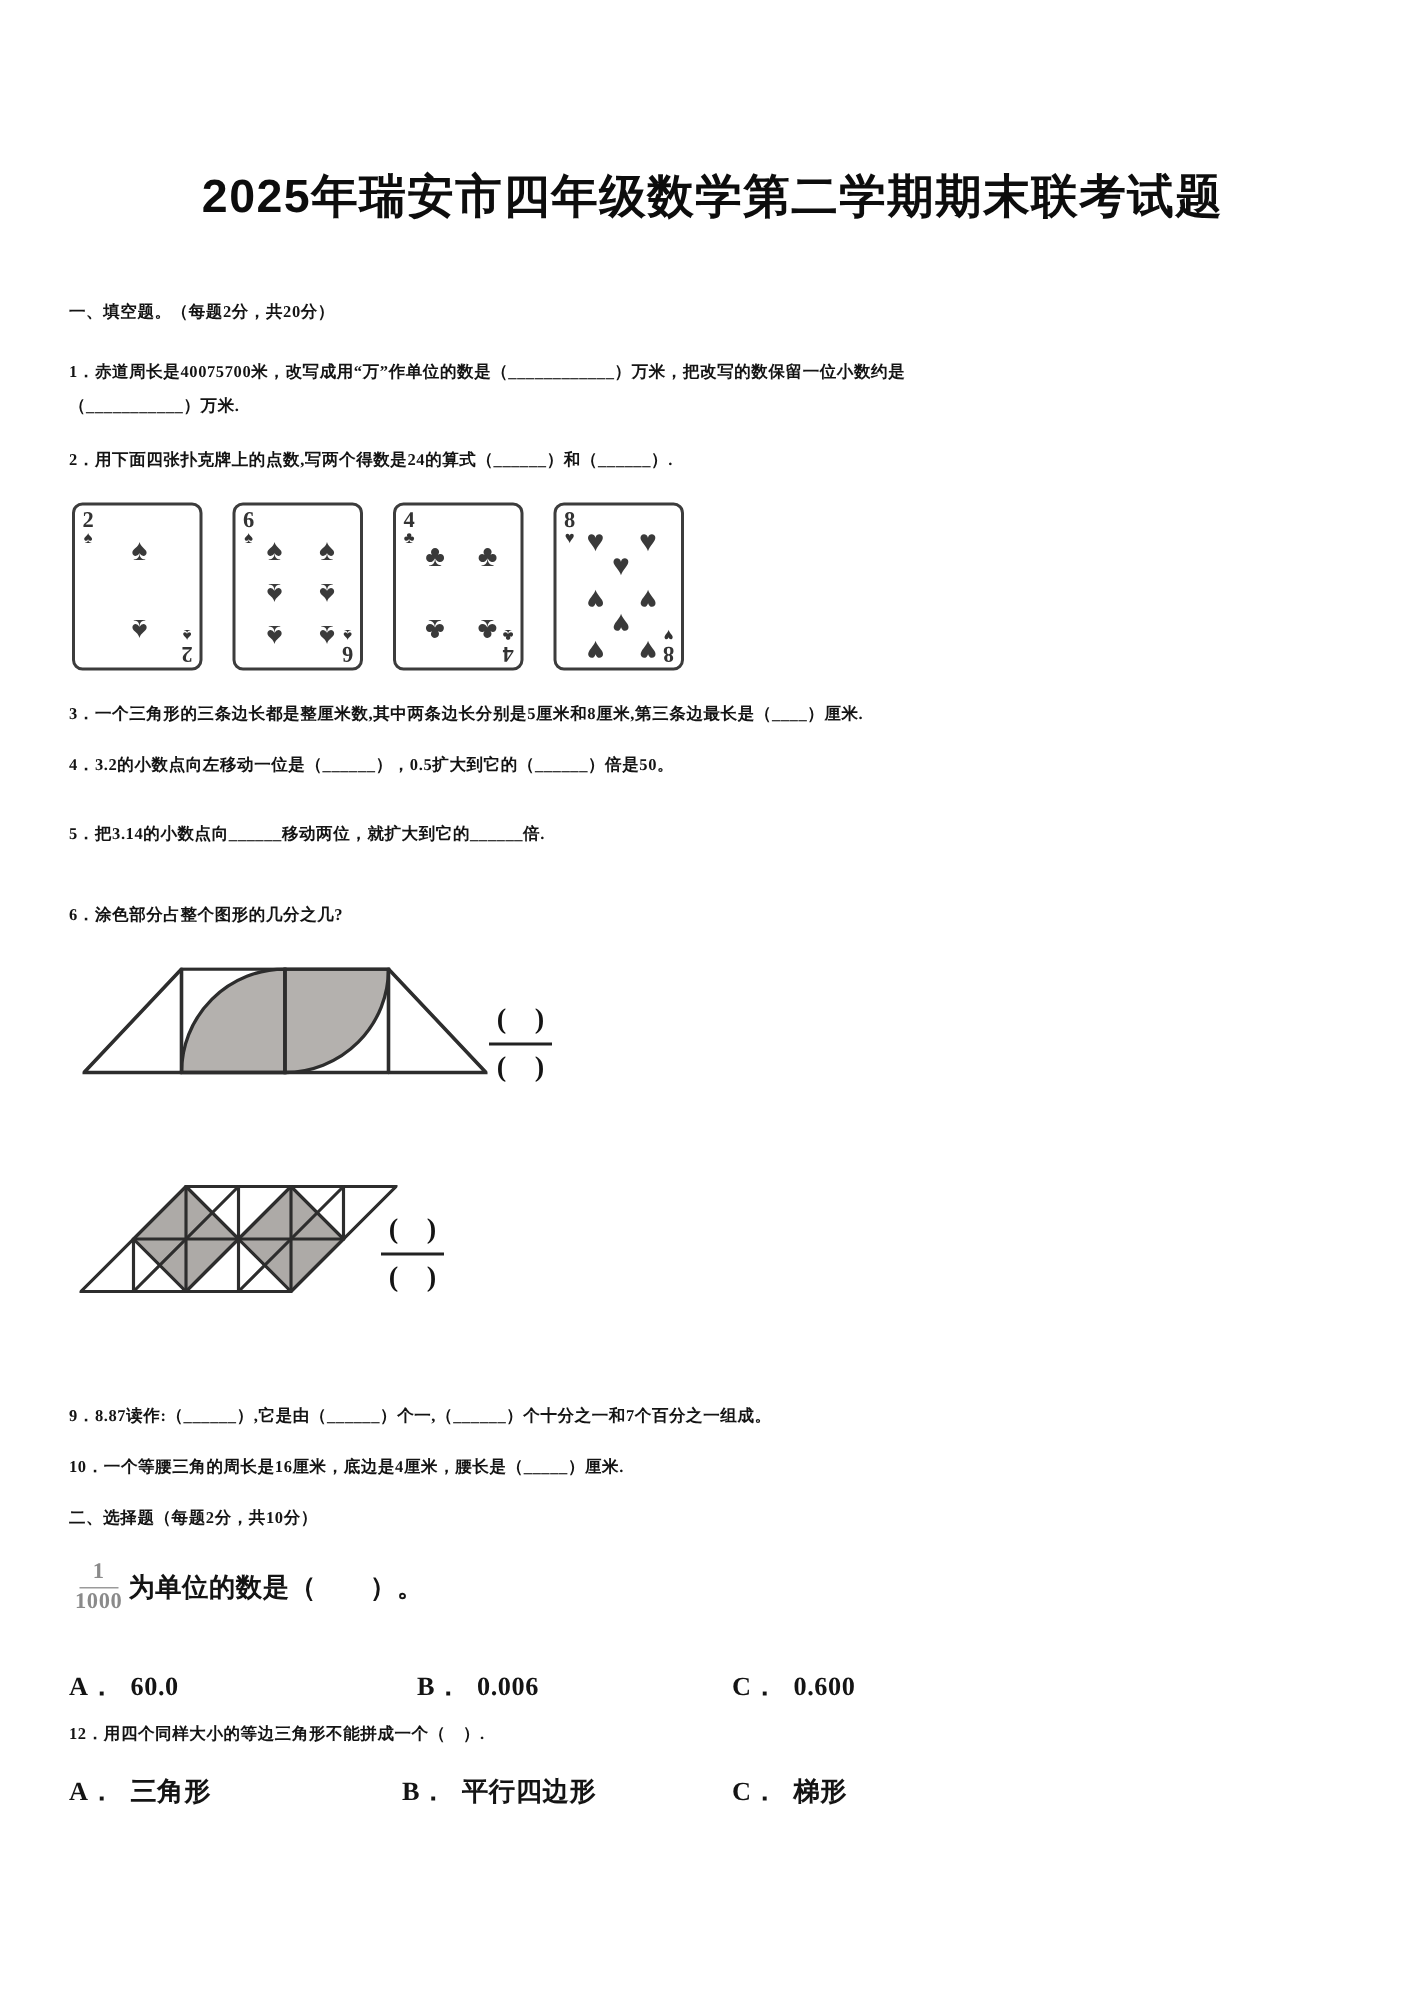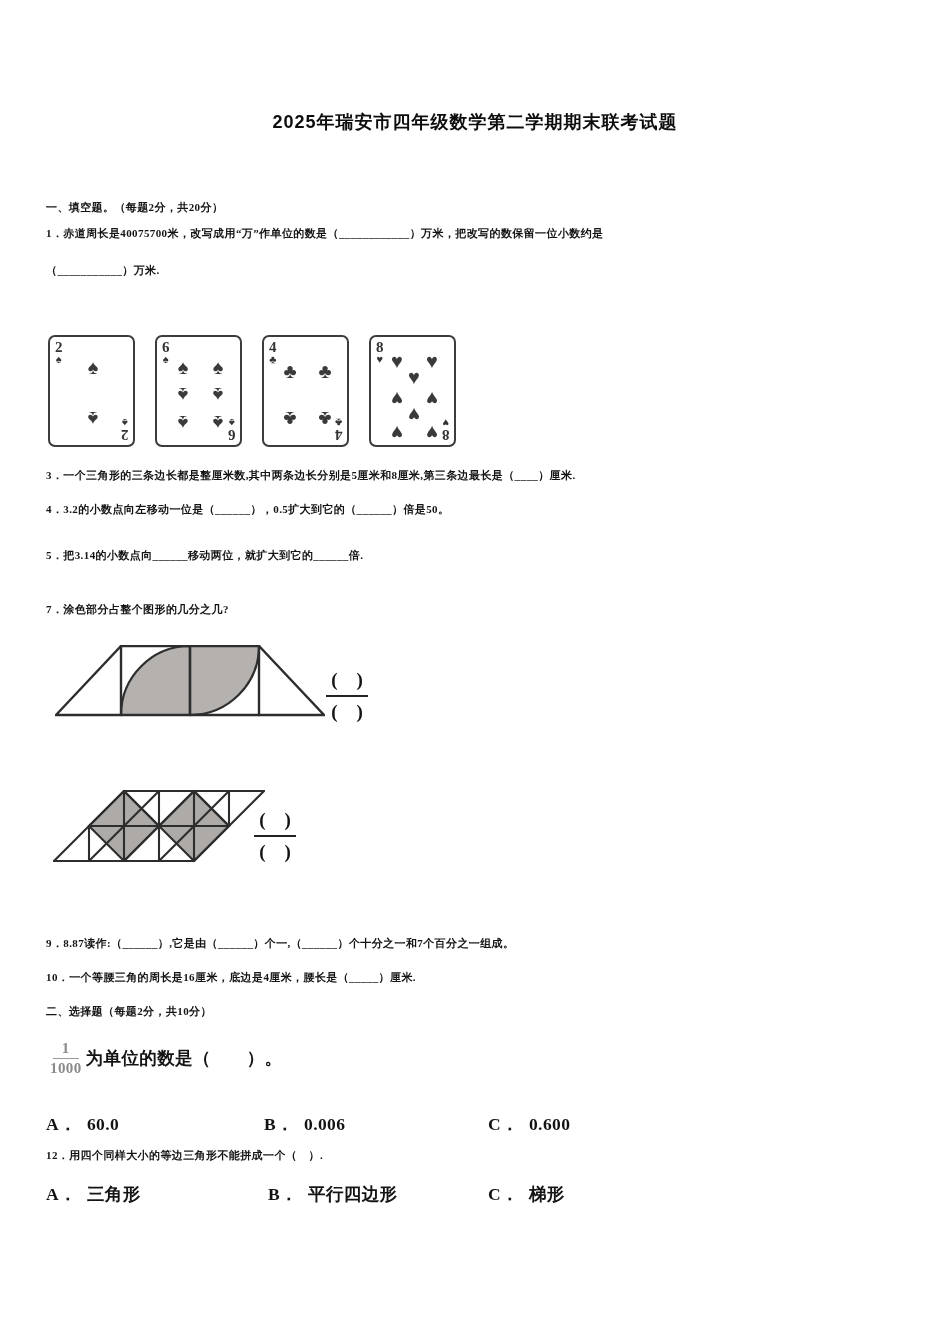--- a/index.html
+++ b/index.html
@@ -1,20 +1,20 @@
 <!DOCTYPE html>
 <html><head>
 <meta charset="utf-8">
 <style>
   html,body{margin:0;padding:0;background:#fff;}
   #paper{position:relative;width:950px;height:1344px;background:#fff;overflow:hidden;
          font-family:"Liberation Serif","DejaVu Serif",serif;color:#141414;}
   .title{position:absolute;left:0;top:110px;width:100%;text-align:center;
          font-family:"Liberation Sans","DejaVu Sans",sans-serif;
-         font-weight:bold;font-size:18px;letter-spacing:1px;color:#0d0d0d;}
+         font-weight:bold;font-size:31px;letter-spacing:1px;color:#0d0d0d;}
   .line{position:absolute;left:46px;white-space:nowrap;font-size:11px;font-weight:600;
         letter-spacing:0.4px;}
   .heading{font-weight:700;}
   
   .card{position:absolute;width:87px;height:112px;background:#fff;border:2px solid #3c3c3c;
         border-radius:7px;box-sizing:border-box;}
   .idx{position:absolute;left:5px;top:3px;display:flex;flex-direction:column;align-items:center;
        line-height:1;color:#333;}
   .idx .r{font-size:15px;font-weight:700;font-family:"Liberation Serif",serif;}
   .idx .s{font-size:11px;margin-top:-1px;}
@@ -44,22 +44,23 @@
 </style>
 </head>
 <body>
 
 <div id="paper">
 
   <div class="title">2025年瑞安市四年级数学第二学期期末联考试题</div>
 
   <div class="line heading" style="top:200px">一、填空题。（每题2分，共20分）</div>
 
-  <div class="line" style="top:226px">1．赤道周长是40075700米，改写成用“万”作单位的数是（____________）万米，把改写的数保留一位小数约是</div>
+  <div class="line" style="top:240px">1．赤道周长是40075700米，改写成用“万”作单位的数是（____________）万米，把改写的数保留一位小数约是</div>
   <div class="line" style="top:263px">（___________）万米.</div>
+  <div class="line" style="top:299px">2．用下面四张扑克牌上的点数,写两个得数是24的算式（______）和（______）.</div>
 
   <div id="cards-row">
       <div class="card" style="left: 48px; top: 335px;">
         <div class="idx">
           <span class="r">2</span>
           <span class="s">♠</span>
         </div>
         <div class="idx bot">
           <span class="r">2</span>
           <span class="s">♠</span>
@@ -113,21 +114,21 @@
         <span class="pip inv" style="left: 50px; top: 51px;">♥</span>
         <span class="pip inv" style="left: 32px; top: 67px;">♥</span>
         <span class="pip inv" style="left: 15px; top: 85px;">♥</span>
         <span class="pip inv" style="left: 50px; top: 85px;">♥</span>
       </div>
     </div>
 
   <div class="line" style="top:468px">3．一个三角形的三条边长都是整厘米数,其中两条边长分别是5厘米和8厘米,第三条边最长是（____）厘米.</div>
   <div class="line" style="top:502px">4．3.2的小数点向左移动一位是（______），0.5扩大到它的（______）倍是50。</div>
   <div class="line" style="top:548px">5．把3.14的小数点向______移动两位，就扩大到它的______倍.</div>
-  <div class="line" style="top:602px">7．涂色部分占整个图形的几分之几?</div>
+  <div class="line" style="top:602px">6．涂色部分占整个图形的几分之几?</div>
 
   <svg class="fig" style="left:55px;top:645px" width="270" height="72" viewBox="0 0 270 72">
     <path class="shade" d="M66,70 A69,69 0 0 1 135,1 L135,70 Z"></path>
     <path class="shade" d="M135,70 A69,69 0 0 0 204,1 L135,1 Z"></path>
     <polygon class="ln" points="1,70 66,1 204,1 269,70"></polygon>
     <line class="ln" x1="66" y1="1" x2="66" y2="70"></line>
     <line class="ln" x1="135" y1="1" x2="135" y2="70"></line>
     <line class="ln" x1="204" y1="1" x2="204" y2="70"></line>
   </svg>
   <div class="fracblank" style="left:326px;top:668px">
@@ -167,21 +168,21 @@
     <span class="mfrac">
       <span class="num">1</span>
       <span class="den">1000</span>
     </span>
     <span>为单位的数是（　　）。</span>
   </div>
 
   <div class="opt" style="left:46px;top:1112px">
     <span>A．</span><span class="val">60.0</span>
   </div>
-  <div class="opt" style="left:264px;top:1112px">
+  <div class="opt" style="left:278px;top:1112px">
     <span>B．</span><span class="val">0.006</span>
   </div>
   <div class="opt" style="left:488px;top:1112px">
     <span>C．</span><span class="val">0.600</span>
   </div>
 
   <div class="line" style="top:1148px">12．用四个同样大小的等边三角形不能拼成一个（　）.</div>
 
   <div class="opt" style="left:46px;top:1182px">
     <span>A．</span><span class="val">三角形</span>

